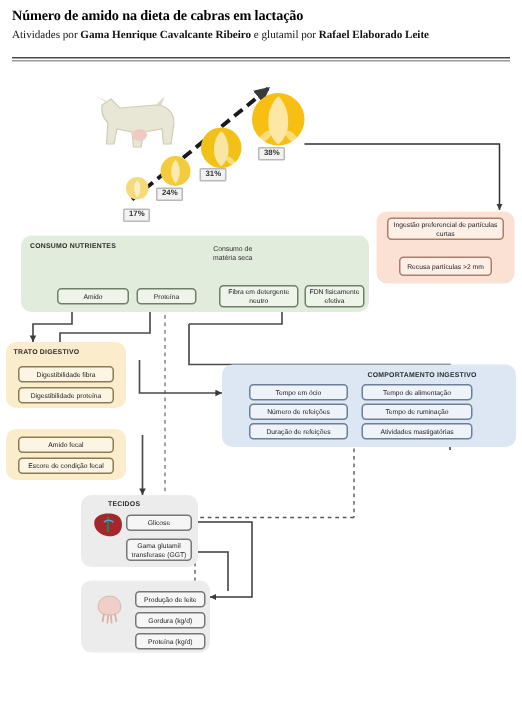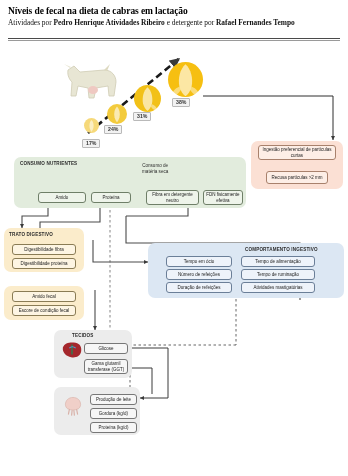--- a/index.html
+++ b/index.html
@@ -91,23 +91,23 @@
   
   .liver { position: absolute; left: 61px; top: 340px; width: 22px; height: 20px; }
   .udder { position: absolute; left: 62px; top: 394px; width: 22px; height: 22px; }
 </style>
 </head>
 <body>
 
 <div id="root">
 
   <div class="header">
-    <div class="title">Níveis de fecal na dieta de cabras em lactação</div>
+    <div class="title">Número de amido na dieta de cabras em lactação</div>
     <div class="subtitle">
-      <span>Atividades por </span><b>Pedro Henrique Atividades Ribeiro</b><span> e detergente por </span><b>Rafael Fernandes Tempo</b>
+      <span>Atividades por </span><b>Gama Henrique Cavalcante Ribeiro</b><span> e glutamil por </span><b>Rafael Elaborado Leite</b>
     </div>
   </div>
   <div class="rule"></div>
 
   <svg class="lines">
     <defs>
       <marker id="ar" markerWidth="5" markerHeight="5" refX="4" refY="2" orient="auto">
         <path d="M0,0 L4,2 L0,4 z" fill="#3a3a3a"></path>
       </marker>
       <marker id="arg" markerWidth="5" markerHeight="5" refX="4" refY="2" orient="auto">

